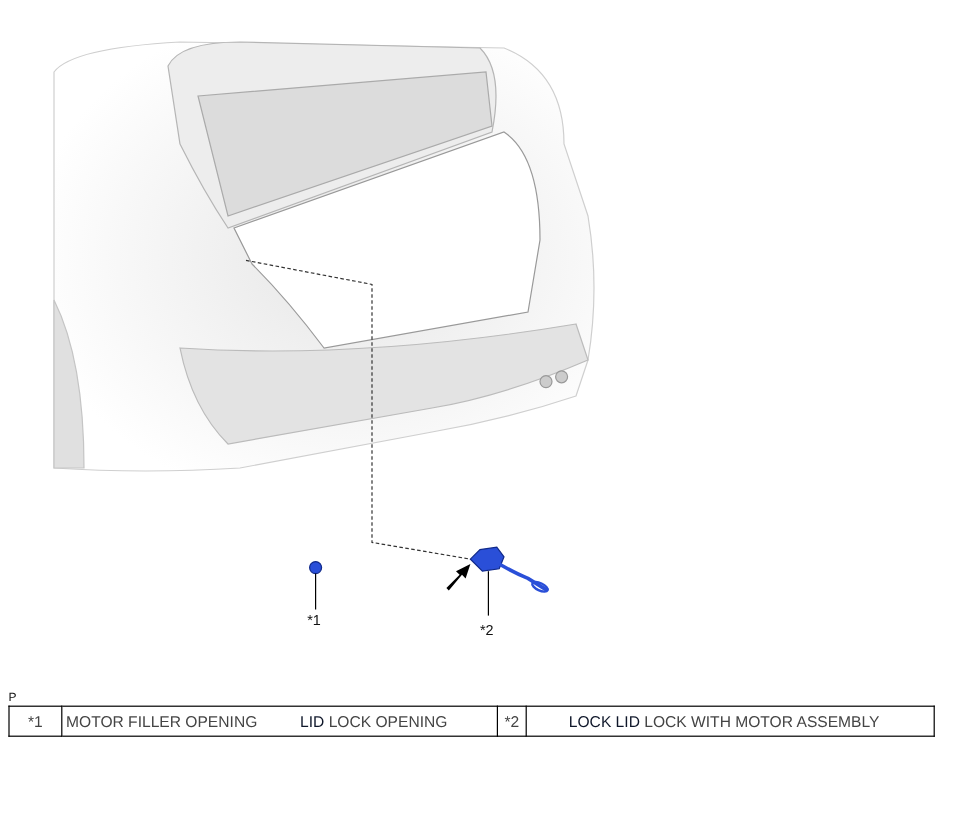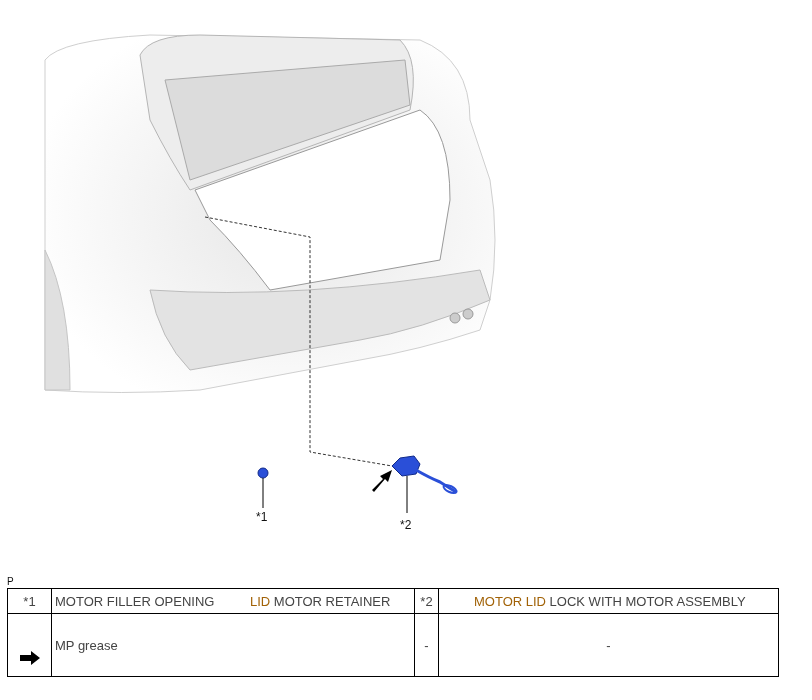--- a/index.html
+++ b/index.html
@@ -7,21 +7,21 @@
          font-family:"Liberation Sans", sans-serif; color:#333; }
   .illus { position:absolute; left:0; top:0; width:812px; height:570px; }
   .callout { position:absolute; font-size:12px; color:#111; }
   .page-mark { position:absolute; left:7px; top:576px; font-size:10px; color:#111; }
   table.legend { position:absolute; left:7px; top:588px; width:772px;
                  border-collapse:collapse; font-size:13px; }
   table.legend td { border:1px solid #000; padding:0 3px; color:#444; }
   table.legend tr.r1 td { height:24px; }
   table.legend tr.r2 td { height:54px; }
   .num { text-align:center; }
-  .hl { color:#a16207;padding-left:32px; }
+  .hl { color:#0f172a;padding-left:32px; }
   .c1 { width:37px; } .c2 { width:356px; } .c3 { width:17px; }
   .c4 { }
 </style>
 </head>
 <body>
 
 <div class="illus">
   <svg width="812" height="570" viewBox="0 0 812 570">
     <defs>
       <radialGradient id="fade" cx="0.55" cy="0.5" r="0.6">
@@ -63,28 +63,18 @@
   <span class="callout" style="left:256px; top:510px;">*1</span>
   <span class="callout" style="left:400px; top:518px;">*2</span>
 </div>
 
 <div class="page-mark">P</div>
 
 <table class="legend">
   <tbody>
       <tr class="r1">
     <td class="c1 num">*1</td>
-    <td class="c2"><span>MOTOR FILLER OPENING </span><span class="hl">LID</span><span> MOTOR RETAINER</span></td>
+    <td class="c2"><span>MOTOR FILLER OPENING </span><span class="hl">LID</span><span> LOCK OPENING</span></td>
     <td class="c3 num">*2</td>
-    <td class="c4"><span class="hl">MOTOR LID</span><span> LOCK WITH MOTOR ASSEMBLY</span></td>
-  </tr>
-  <tr class="r2">
-    <td class="c1 num" style="vertical-align:bottom; padding-bottom:8px;">
-      <svg width="20" height="14" viewBox="0 0 20 14">
-            <path d="M0 4 L11 4 L11 0 L20 7 L11 14 L11 10 L0 10 Z" fill="#000"></path>
-          </svg>
-    </td>
-    <td class="c2">MP grease</td>
-    <td class="c3 num">-</td>
-    <td class="c4 num">-</td>
+    <td class="c4"><span class="hl">LOCK LID</span><span> LOCK WITH MOTOR ASSEMBLY</span></td>
   </tr>
 </tbody>
   </table>
 
 </body></html>

